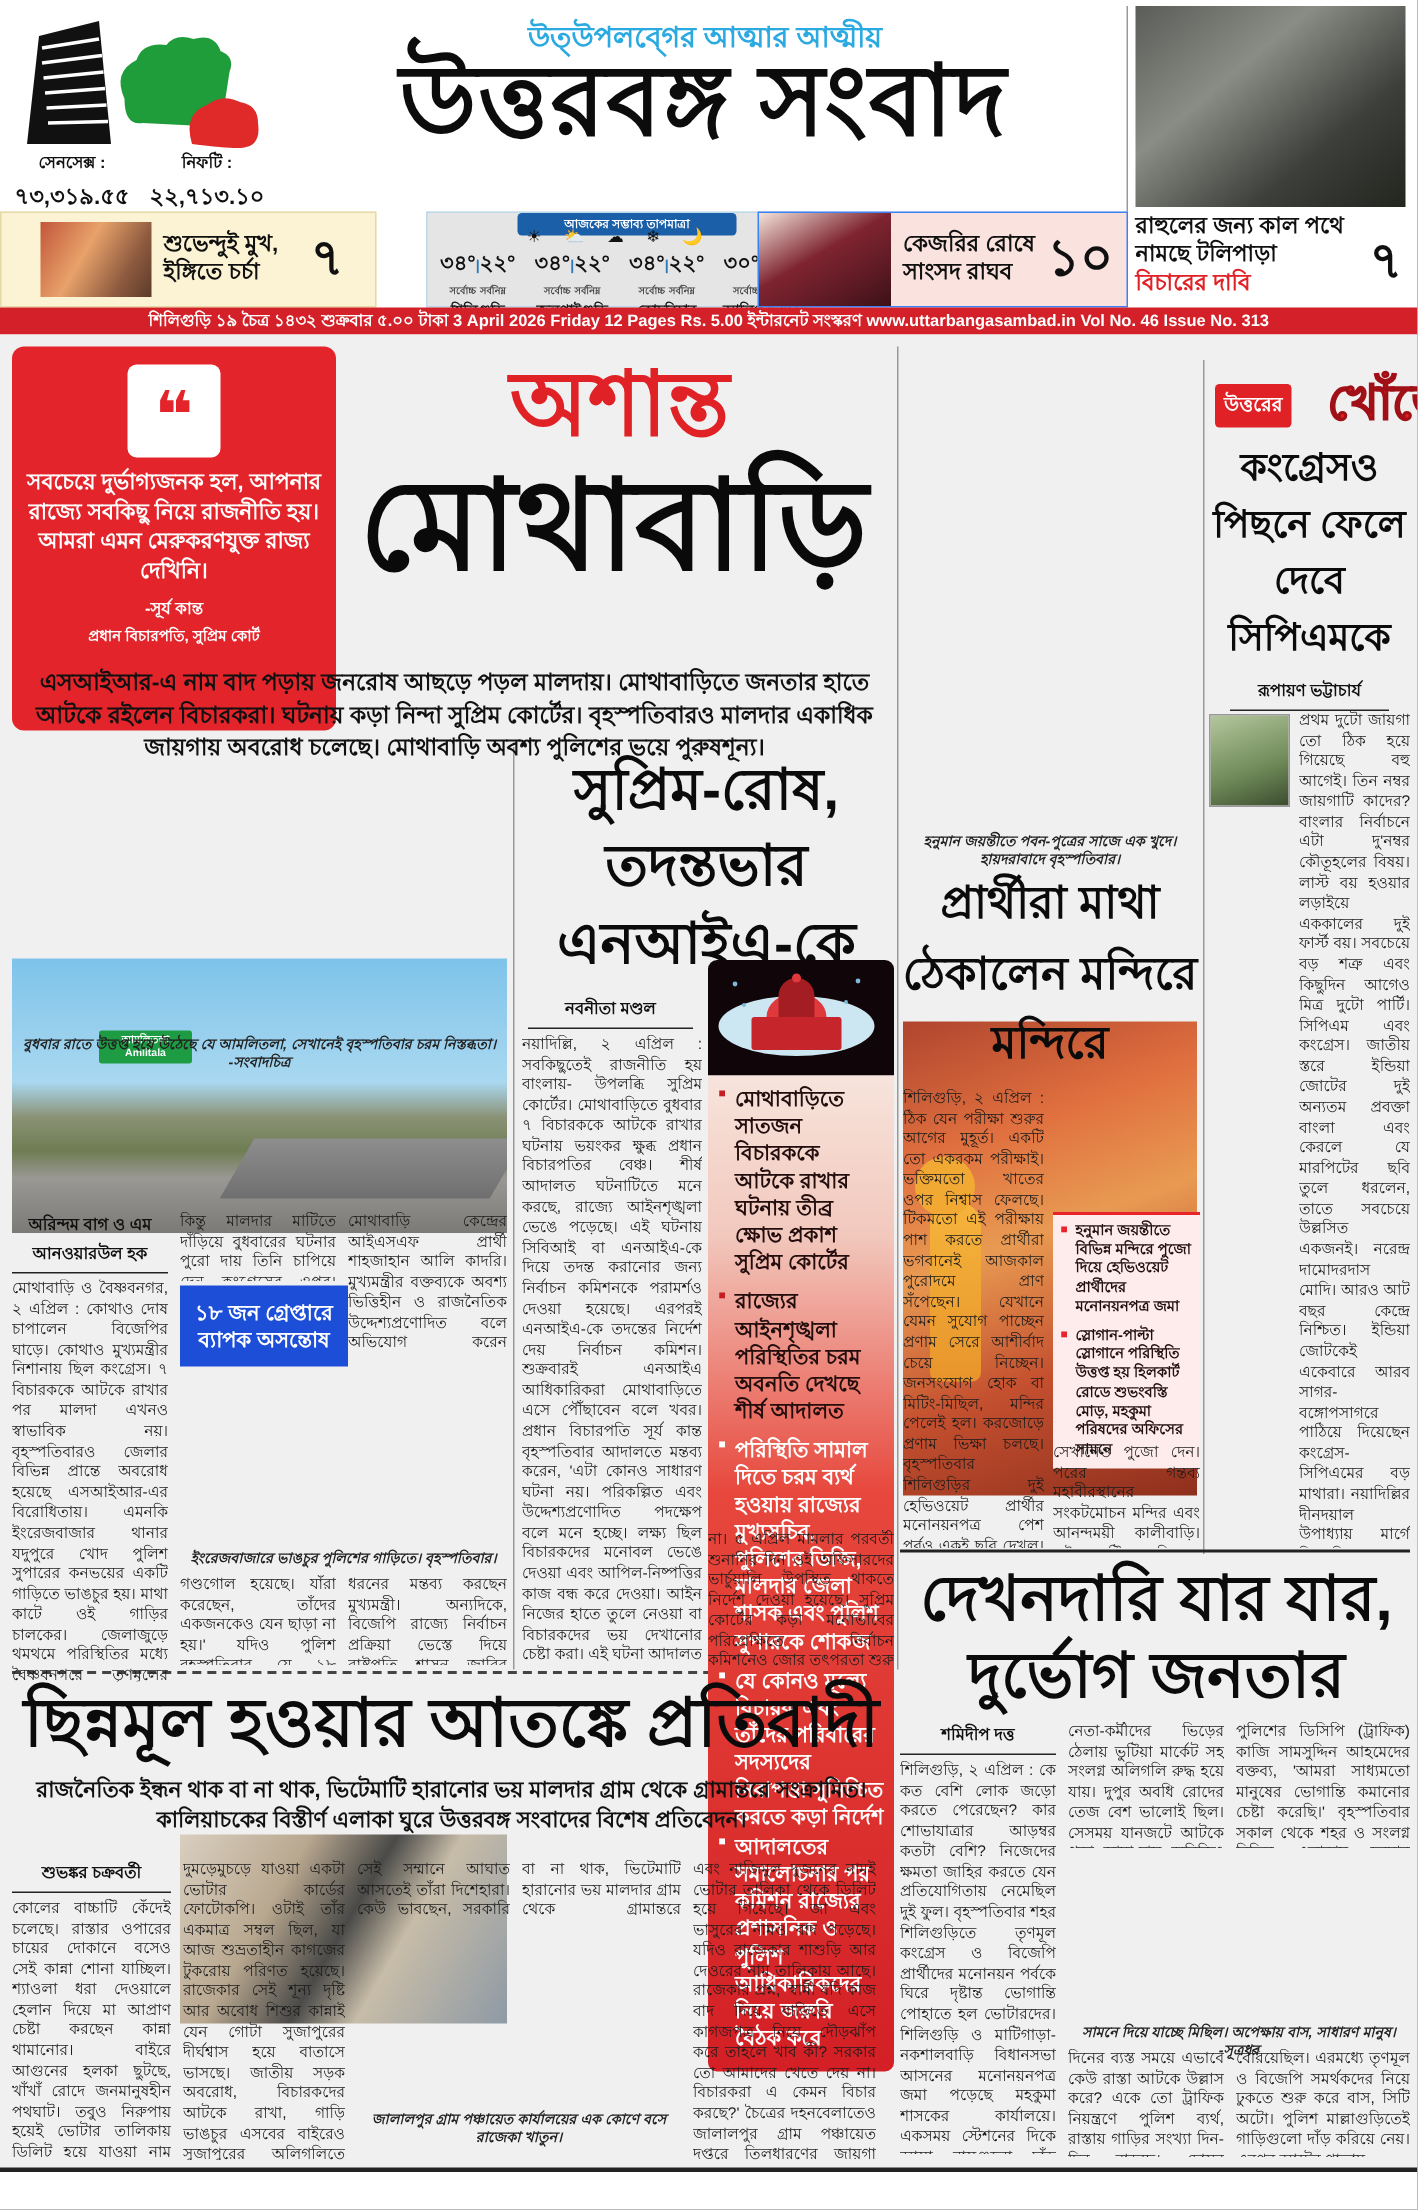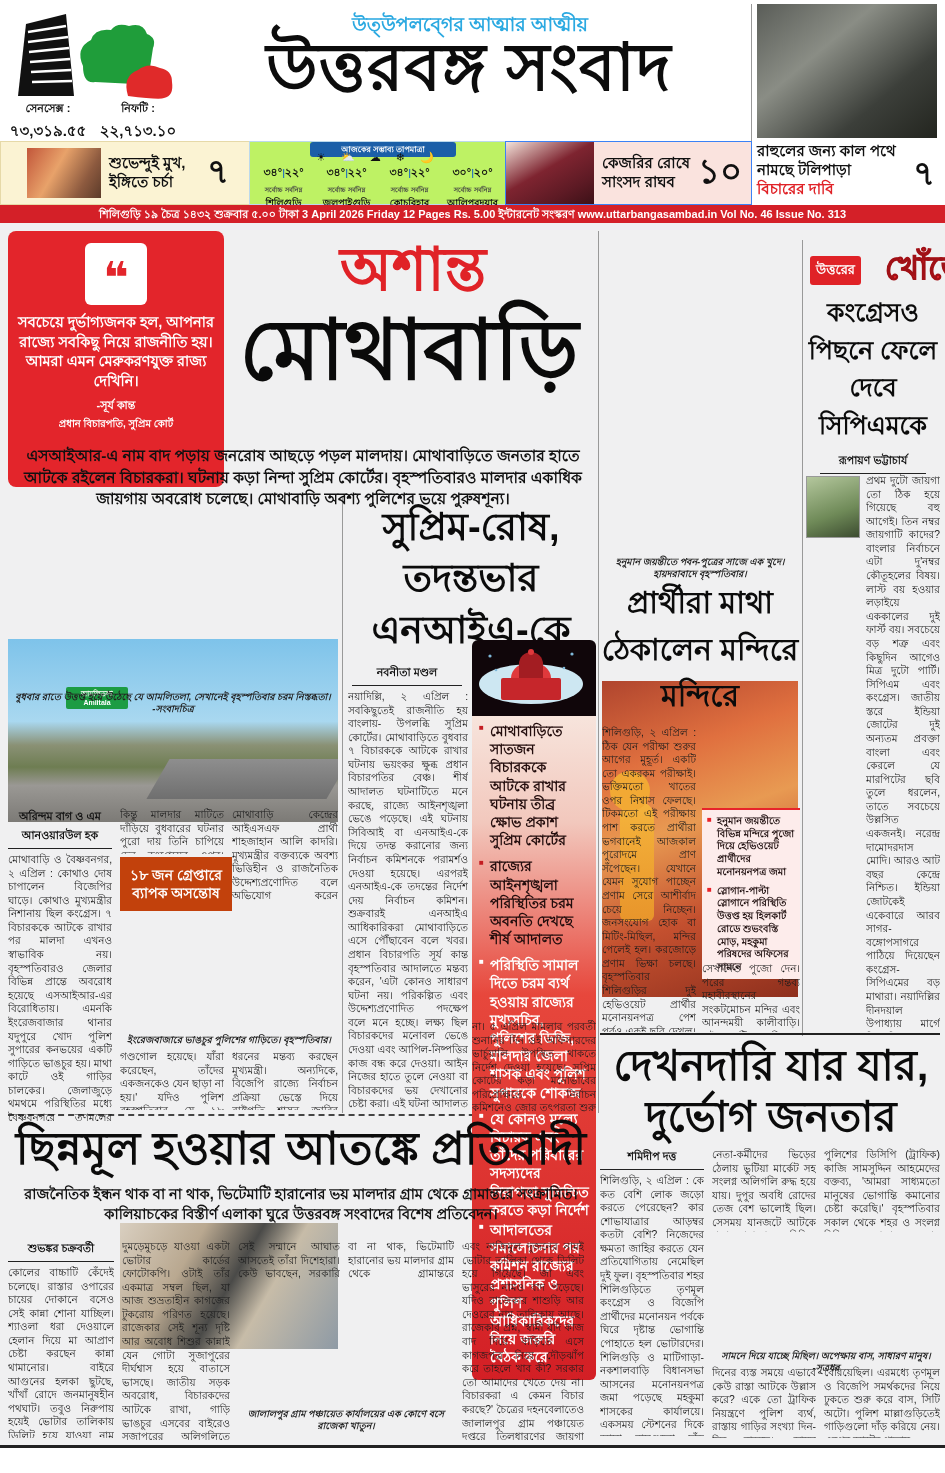--- a/index.html
+++ b/index.html
@@ -10,25 +10,25 @@
   .tagline{font-size:19px;font-weight:bold;color:#2ba9e1;text-align:center;}
   .main-title{font-size:66px;font-weight:900;color:#0c0c0c;text-align:center;line-height:1.0;letter-spacing:1px;}
   .mkt-label{font-size:11px;font-weight:bold;color:#111;text-align:center;}
   .mkt-val{font-size:15px;font-weight:900;color:#111;text-align:center;}
   .mkt-chg{font-size:10px;font-weight:bold;color:#1d9c43;text-align:center;}
   .teaser{display:flex;align-items:center;}
   .teaser-title{font-size:15px;font-weight:800;line-height:1.25;color:#101010;}
   .page-num{font-size:34px;font-weight:900;color:#101010;}
   .yellow-box{background:#fbf3d3;border:1px solid #e6d9a8;}
   .pink-box{background:#fae3de;border:1px solid #3b82f6;}
-  .weather-box{background:#bef264;border:1px solid #bcd9ec;}
+  .weather-box{background:#e5e5e5;border:1px solid #bcd9ec;margin-left:35px;}
   .weather-head{background:#1b5fa8;color:#fff;font-size:8px;font-weight:bold;text-align:center;
                 border-radius:3px;padding:1px 8px;}
   .w-city{font-size:9.5px;font-weight:800;text-align:center;}
-  .w-temp{font-size:11px;font-weight:900;}
+  .w-temp{font-size:14px;font-weight:900;}
   .w-sub{font-size:6.5px;color:#444;}
   .w-sep{color:#2b79b8;font-weight:900;}
   .redbar{background:#d42028;color:#fff;font-size:11px;font-weight:bold;text-align:center;line-height:18px;}
   .vline{background:#999;width:1px;}
   .hline{background:#222;}
   
   .content-bg{background:#f0f0f1;}
   .quote-box{background:#e3252b;border-radius:8px;color:#fff;text-align:center;padding:10px 10px 8px;}
   .quote-icon{width:62px;height:62px;background:#fff;border-radius:6px;margin:2px auto 8px;
               color:#e3252b;font-size:44px;line-height:70px;font-weight:900;}
@@ -37,21 +37,21 @@
   .quote-attr2{font-size:10px;font-weight:bold;}
   .kicker{color:#e02227;font-size:60px;font-weight:900;text-align:center;line-height:1;}
   .lead-head{color:#0a0a0a;font-size:84px;font-weight:900;text-align:center;line-height:1;}
   .deck{font-size:15.5px;font-weight:800;text-align:center;line-height:1.4;color:#111;}
   .story-head{font-weight:900;color:#0b0b0b;text-align:center;line-height:1.22;}
   .byline{font-size:11px;font-weight:800;text-align:center;border-bottom:1.5px solid #222;
           padding-bottom:2px;margin-bottom:4px;color:#111;}
   .bt{font-size:10.3px;line-height:1.32;text-align:justify;color:#1c1c1c;overflow:hidden;}
   .caption{font-size:9.5px;font-style:italic;font-weight:bold;color:#222;text-align:center;line-height:1.25;}
   .photo{background:#ccc;overflow:hidden;position:relative;}
-  .hl-red{background:#c2410c;color:#fff;font-size:14px;font-weight:900;text-align:center;
+  .hl-red{background:#1d4ed8;color:#fff;font-size:14px;font-weight:900;text-align:center;
           display:flex;align-items:center;justify-content:center;line-height:1.3;padding:4px;}
   .pinkpanel{background:#fdeceb;border-top:2px solid #e8232a;padding:5px 5px 4px;}
   .pinkpanel .pb{font-size:9.8px;font-weight:bold;line-height:1.3;color:#201010;margin-bottom:6px;position:relative;padding-left:10px;}
   .pinkpanel .pb::before{content:"■";color:#e8232a;position:absolute;left:0;top:0;font-size:8px;}
   .redpanel{background:linear-gradient(180deg,#f7e4dc 0%,#f2c8bd 16%,#e7473c 42%,#d31f25 100%);
             border-radius:0 0 6px 6px;padding:6px 7px;}
   .redpanel .rb{font-size:14px;font-weight:bold;line-height:1.3;margin-bottom:8px;position:relative;padding-left:11px;}
   .redpanel .rb::before{content:"■";position:absolute;left:0;top:1px;font-size:8px;}
   .rb.dark{color:#230d0d;} .rb.dark::before{color:#c41d22;}
   .rb.light{color:#ffffff;} .rb.light::before{color:#ffffff;}

